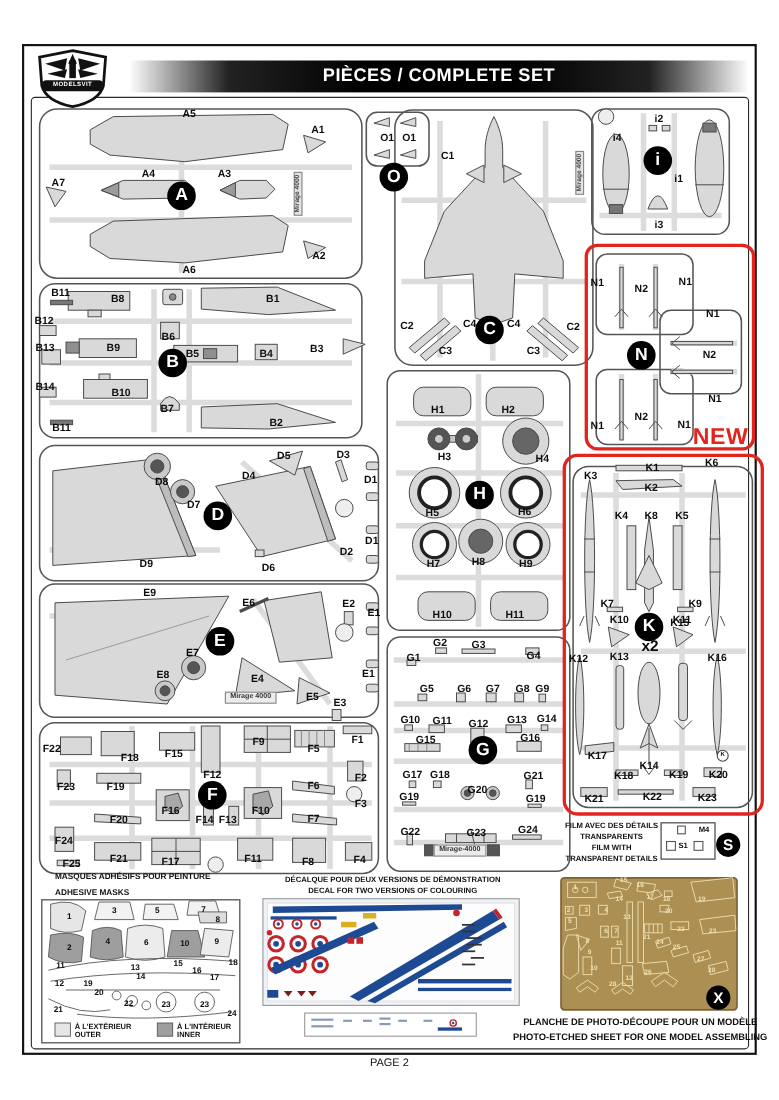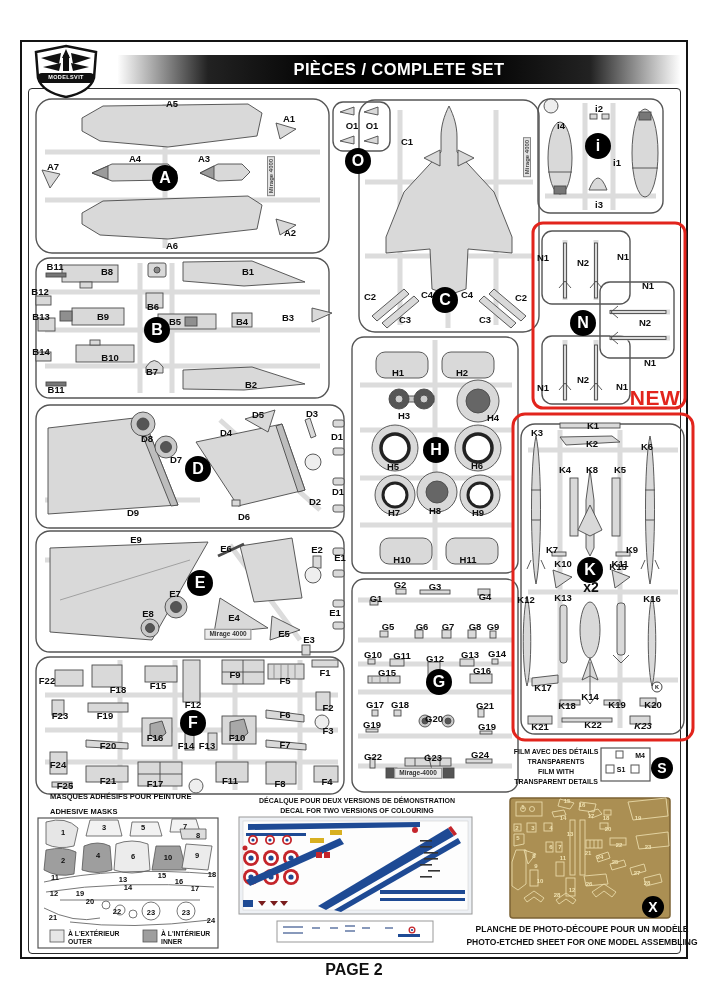--- a/index.html
+++ b/index.html
@@ -25,21 +25,21 @@
   .plabel.pe { font-size:6px; color:#eee0af; }
   .plabel.stext { font-size:7px; }
   .plabel.circ { font-size:5.5px; border:1px solid #444; border-radius:50%; width:9px; height:9px;
     display:flex; align-items:center; justify-content:center; }
   .plabel.brand { color:#fff; font-size:5.5px; letter-spacing:.4px; }
   .sec-title { position:absolute; font-weight:bold; font-size:7.5px; color:#111; white-space:nowrap; }
   .centered { transform:translateX(-50%); }
   .film-line { position:absolute; transform:translateX(-50%); font-weight:bold; font-size:7px; white-space:nowrap; }
   .pe-cap { position:absolute; transform:translateX(-50%); font-weight:bold; font-size:8.5px; white-space:nowrap; }
   .legend-item { position:absolute; font-weight:bold; font-size:6.8px; line-height:1.25; }
-  .footer-text { position:absolute; left:354px; top:961px; transform:translateX(-50%); font-weight:bold; font-size:16px; }
+  .footer-text { position:absolute; left:354px; top:961px; transform:translateX(-50%); font-weight:normal; font-size:10px; }
 </style>
 </head>
 <body>
 
 <div class="page-border"></div>
 <div class="content-box"></div>
 <div class="header-bar">
   <span>PIÈCES / COMPLETE SET</span>
 </div>
 
@@ -635,42 +635,42 @@
     <span class="plabel" style="left: 373px; top: 757px;">G22</span>
     <span class="plabel" style="left: 433px; top: 758px;">G23</span>
     <span class="plabel" style="left: 480px; top: 755px;">G24</span>
     <span class="plabel htag" style="left: 418px; top: 773px;">Mirage-4000</span>
   </div>
 <div class="labels-layer">
     <span class="plabel badge" style="left: 590px; top: 570px;">K</span>
     <span class="plabel x2" style="left: 591px; top: 587px;">x2</span>
     <span class="plabel" style="left: 593px; top: 426px;">K1</span>
     <span class="plabel" style="left: 537px; top: 433px;">K3</span>
-    <span class="plabel" style="left: 647px; top: 447px;">K6</span>
+    <span class="plabel" style="left: 647px; top: 421px;">K6</span>
     <span class="plabel" style="left: 592px; top: 444px;">K2</span>
     <span class="plabel" style="left: 565px; top: 470px;">K4</span>
     <span class="plabel" style="left: 592px; top: 470px;">K8</span>
     <span class="plabel" style="left: 620px; top: 470px;">K5</span>
     <span class="plabel" style="left: 552px; top: 550px;">K7</span>
     <span class="plabel" style="left: 632px; top: 550px;">K9</span>
     <span class="plabel" style="left: 563px; top: 564px;">K10</span>
     <span class="plabel" style="left: 620px; top: 564px;">K11</span>
     <span class="plabel" style="left: 526px; top: 600px;">K12</span>
     <span class="plabel" style="left: 563px; top: 598px;">K13</span>
     <span class="plabel" style="left: 618px; top: 567px;">K15</span>
     <span class="plabel" style="left: 652px; top: 599px;">K16</span>
     <span class="plabel circ" style="left: 657px; top: 687px;">K</span>
     <span class="plabel" style="left: 543px; top: 688px;">K17</span>
     <span class="plabel" style="left: 590px; top: 697px;">K14</span>
     <span class="plabel" style="left: 567px; top: 706px;">K18</span>
     <span class="plabel" style="left: 617px; top: 705px;">K19</span>
     <span class="plabel" style="left: 653px; top: 705px;">K20</span>
     <span class="plabel" style="left: 540px; top: 727px;">K21</span>
     <span class="plabel" style="left: 593px; top: 725px;">K22</span>
-    <span class="plabel" style="left: 643px; top: 726px; font-style: italic;">K23</span>
+    <span class="plabel" style="left: 643px; top: 726px;">K23</span>
   </div>
 <div class="labels-layer">
     <span class="plabel badge sm" style="left: 662px; top: 768px;">S</span>
     <span class="plabel stext" style="left: 640px; top: 755px;">M4</span>
     <span class="plabel stext" style="left: 621px; top: 769px;">S1</span>
   </div>
 <div class="labels-layer">
     <span class="plabel mask" style="left: 63px; top: 833px;">1</span>
     <span class="plabel mask" style="left: 104px; top: 828px;">3</span>
     <span class="plabel mask" style="left: 143px; top: 828px;">5</span>

